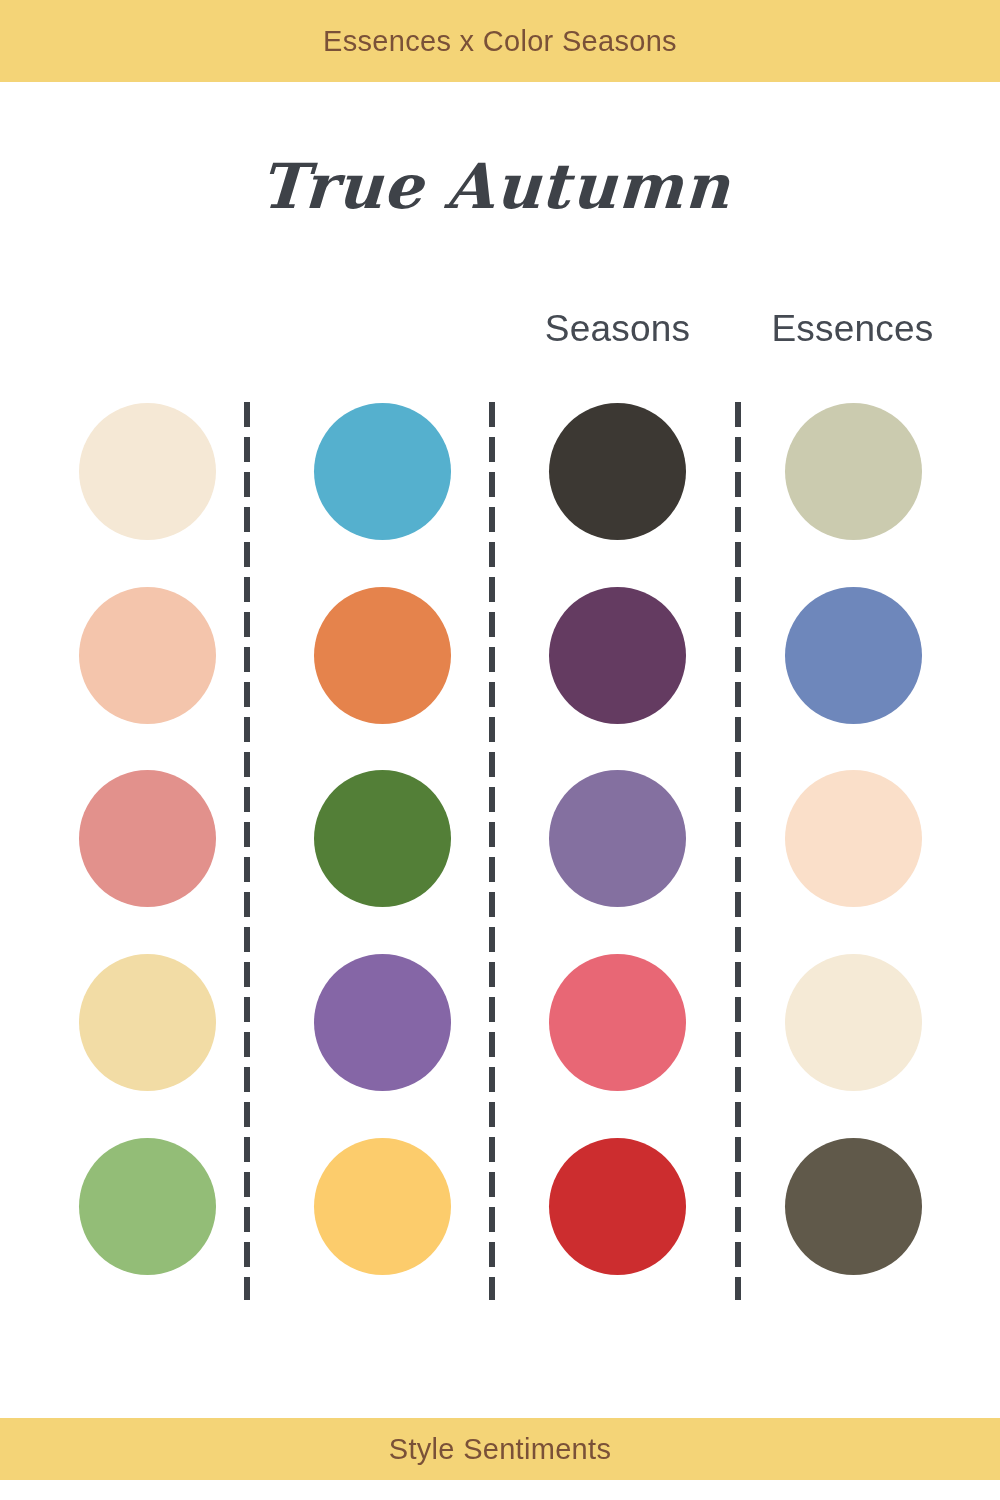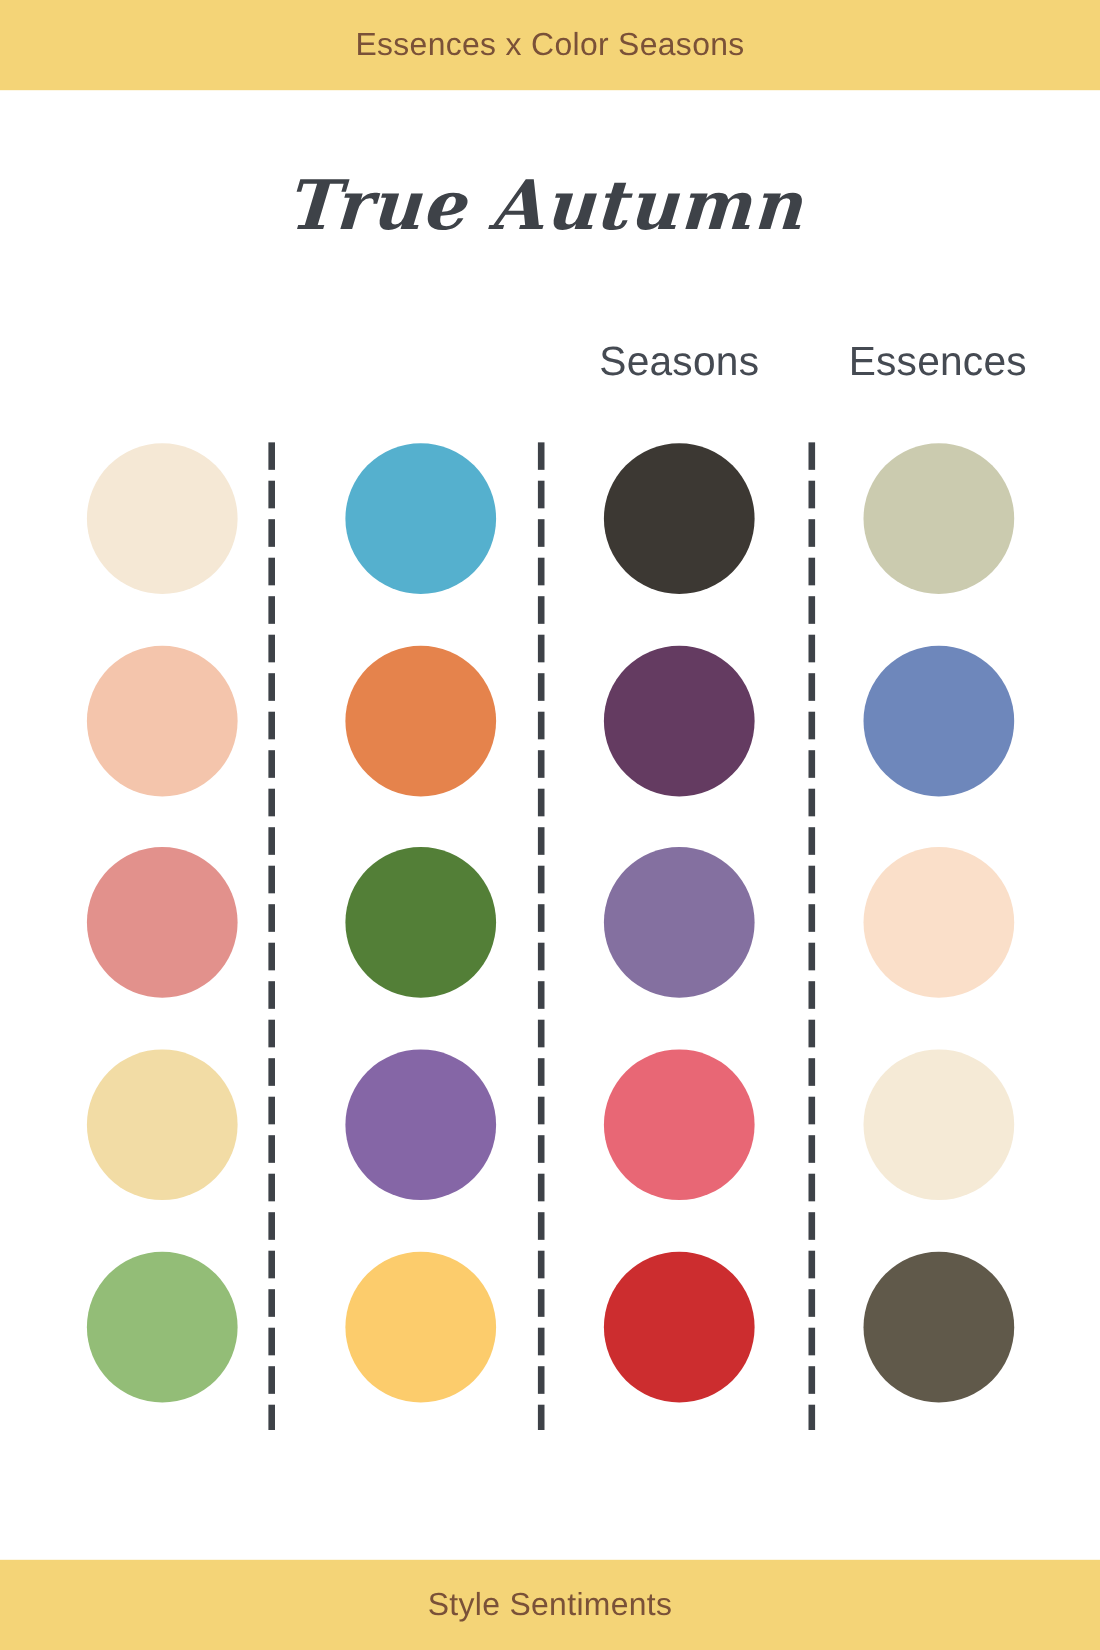--- a/index.html
+++ b/index.html
@@ -23,21 +23,21 @@
     align-items: center;
     justify-content: center;
     background: #f4d477;
   }
   .banner-top {
     top: 0;
     height: 82px;
   }
   .banner-bottom {
     top: 1418px;
-    height: 82px;
+    height: 62px;
   }
   .banner-text {
     font-family: "Liberation Sans", sans-serif;
     font-size: 29px;
     font-weight: 400;
     letter-spacing: 0.3px;
     color: #7a5138;
   }
 
   .season-title {

